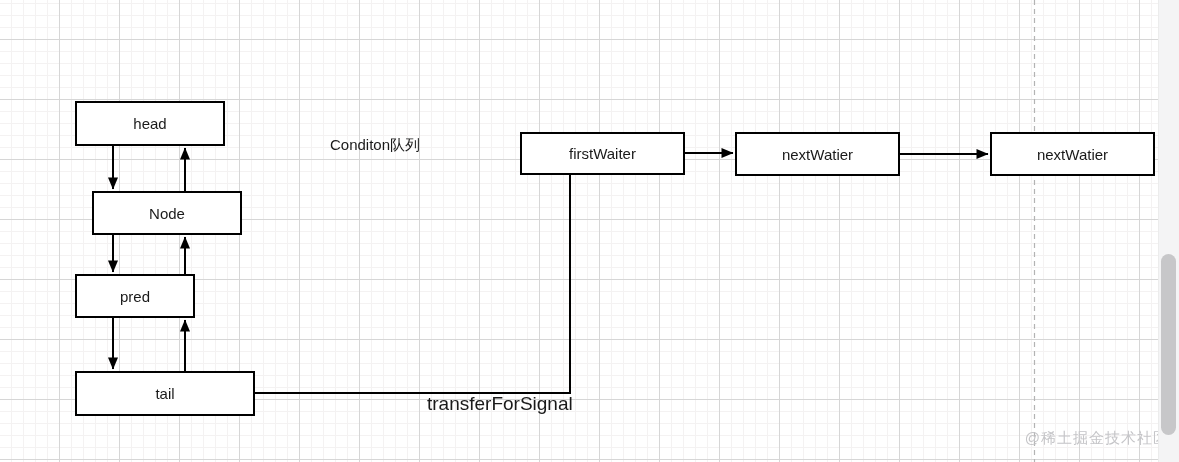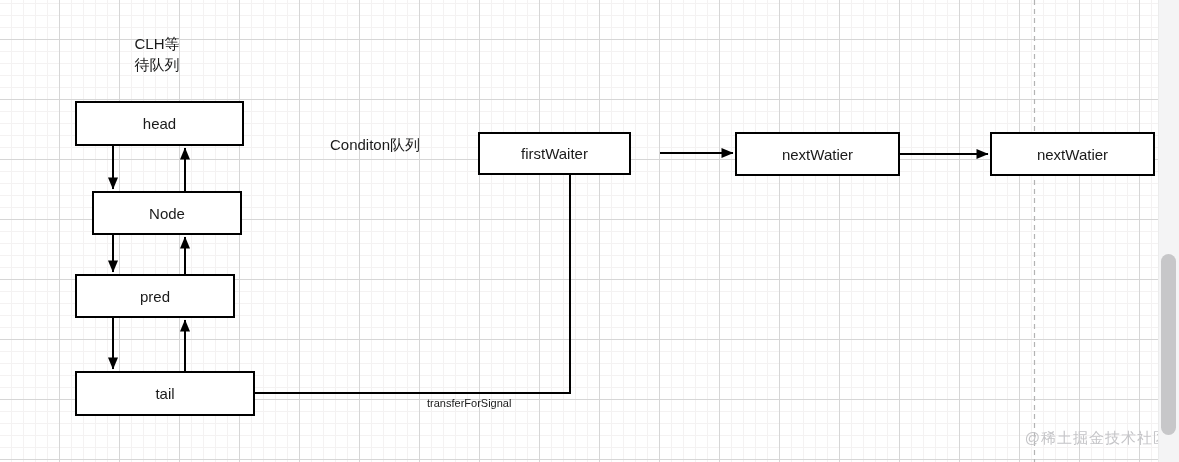--- a/index.html
+++ b/index.html
@@ -19,33 +19,33 @@
     background-size:60px 60px,60px 60px,12px 12px,12px 12px;
     background-position:59px 0,0 39px,11px 0,0 3px;
   }
   .connector-layer{position:absolute;left:0;top:0;width:1179px;height:462px;z-index:2;}
   .shape{
     position:absolute;z-index:3;
     background:#ffffff;border:2px solid #000000;box-sizing:border-box;
     display:flex;align-items:center;justify-content:center;
     font-size:15px;color:#1a1a1a;white-space:nowrap;
   }
-  .box-head{left:75px;top:101px;width:169px;height:45px;}
+  .box-head{left:75px;top:101px;width:150px;height:45px;}
   .box-node{left:92px;top:191px;width:150px;height:44px;}
-  .box-pred{left:75px;top:274px;width:160px;height:44px;}
+  .box-pred{left:75px;top:274px;width:120px;height:44px;}
   .box-tail{left:75px;top:371px;width:180px;height:45px;}
-  .box-firstwaiter{left:478px;top:132px;width:153px;height:43px;}
+  .box-firstwaiter{left:520px;top:132px;width:165px;height:43px;}
   .box-nextwatier1{left:735px;top:132px;width:165px;height:44px;}
   .box-nextwatier2{left:990px;top:132px;width:165px;height:44px;}
   .free-label{
     position:absolute;z-index:4;color:#1a1a1a;font-size:15px;line-height:21px;white-space:nowrap;
   }
   .clh-label{left:112px;top:33px;width:90px;text-align:center;}
   .condition-label{left:330px;top:134px;text-align:right;}
-  .transfer-label{left:427px;top:393px;font-size:11px;}
+  .transfer-label{left:427px;top:393px;font-size:19px;}
   .watermark{
     position:absolute;right:10px;bottom:14px;z-index:5;
     color:#c5c5c8;font-size:15px;letter-spacing:1px;white-space:nowrap;
   }
   .scrollbar-track{
     position:absolute;right:0;top:0;width:21px;height:462px;z-index:6;
     background:#f4f4f5;border-left:1px solid #ececec;box-sizing:border-box;
   }
   .scrollbar-thumb{
     position:absolute;right:3px;top:254px;width:15px;height:181px;z-index:7;
@@ -95,24 +95,20 @@
   <div class="shape box-firstwaiter">
     <span>firstWaiter</span>
   </div>
   <div class="shape box-nextwatier1">
     <span>nextWatier</span>
   </div>
   <div class="shape box-nextwatier2">
     <span>nextWatier</span>
   </div>
 
-  <div class="free-label clh-label">
-    <div>CLH等</div>
-    <div>待队列</div>
-  </div>
   <div class="free-label condition-label">Conditon队列</div>
   <div class="free-label transfer-label">transferForSignal</div>
 
   <div class="watermark">@稀土掘金技术社区</div>
 
   <div class="scrollbar-track"></div>
   <div class="scrollbar-thumb"></div>
 
 </div>
 

